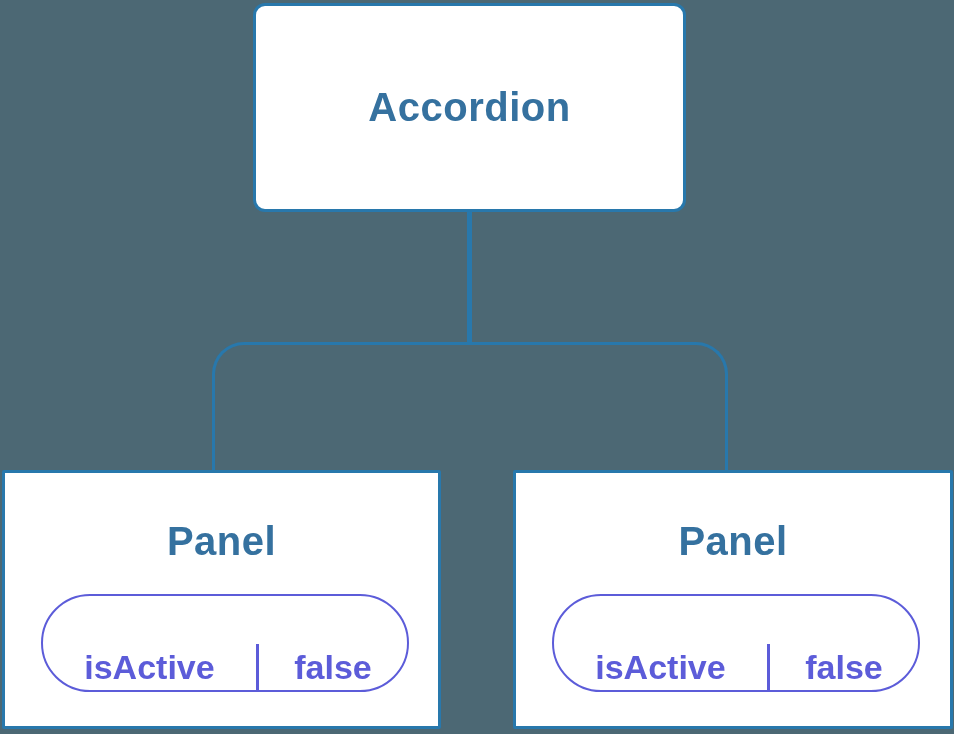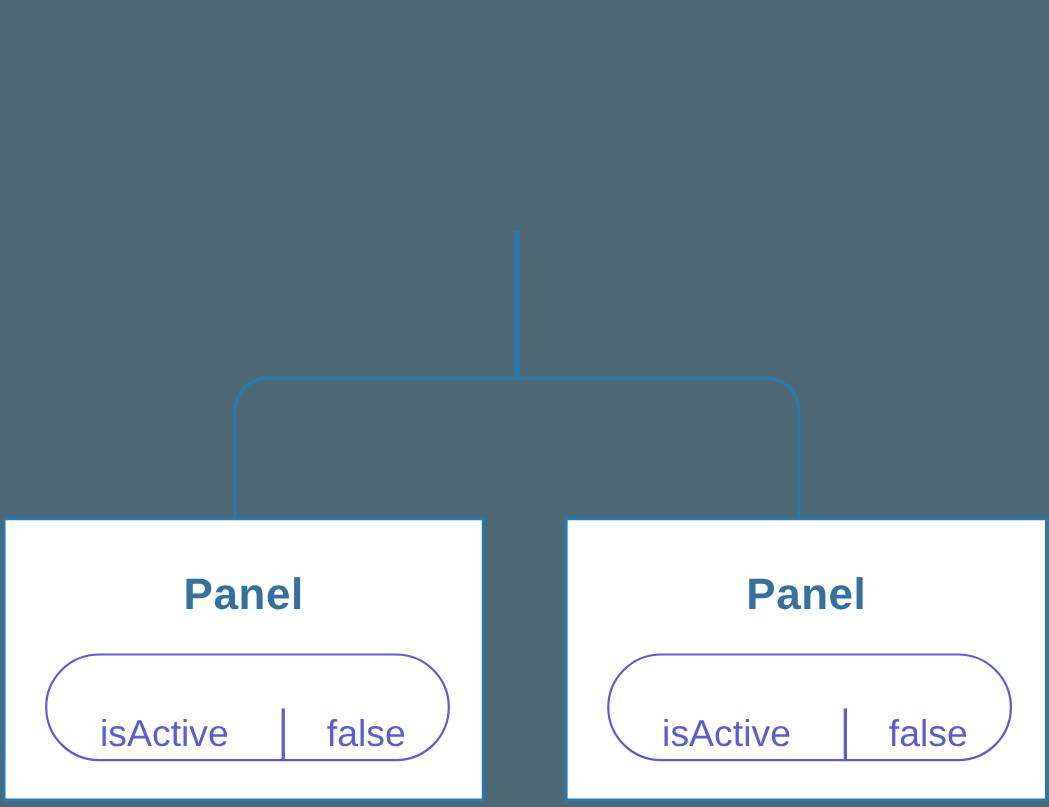--- a/index.html
+++ b/index.html
@@ -88,37 +88,40 @@
     border-radius: 49px;
     display: flex;
     align-items: stretch;
     overflow: hidden;
   }
   .pill-cell {
     display: flex;
     align-items: center;
     justify-content: center;
     font-size: 34px;
-    font-weight: 400;
+    font-weight: 700;
     color: var(--pill-accent, #5C5CD9);
     margin-top: 48px;
   }
   .pill-key {
     width: 58.5%;
     border-right: 3px solid var(--pill-accent, #5C5CD9);
   }
   .pill-value {
     flex: 1;
   }
 </style>
 </head>
 <body>
 
 <div class="stage">
 
+  <div class="node accordion-node">
+    <span class="node-title">Accordion</span>
+  </div>
 
   <div class="connector-stem"></div>
   <div class="connector-bracket"></div>
 
   <div class="node panel-node panel-a">
     <div class="panel-title">Panel</div>
     <div class="state-pill">
       <div class="pill-cell pill-key">isActive</div>
       <div class="pill-cell pill-value">false</div>
     </div>

